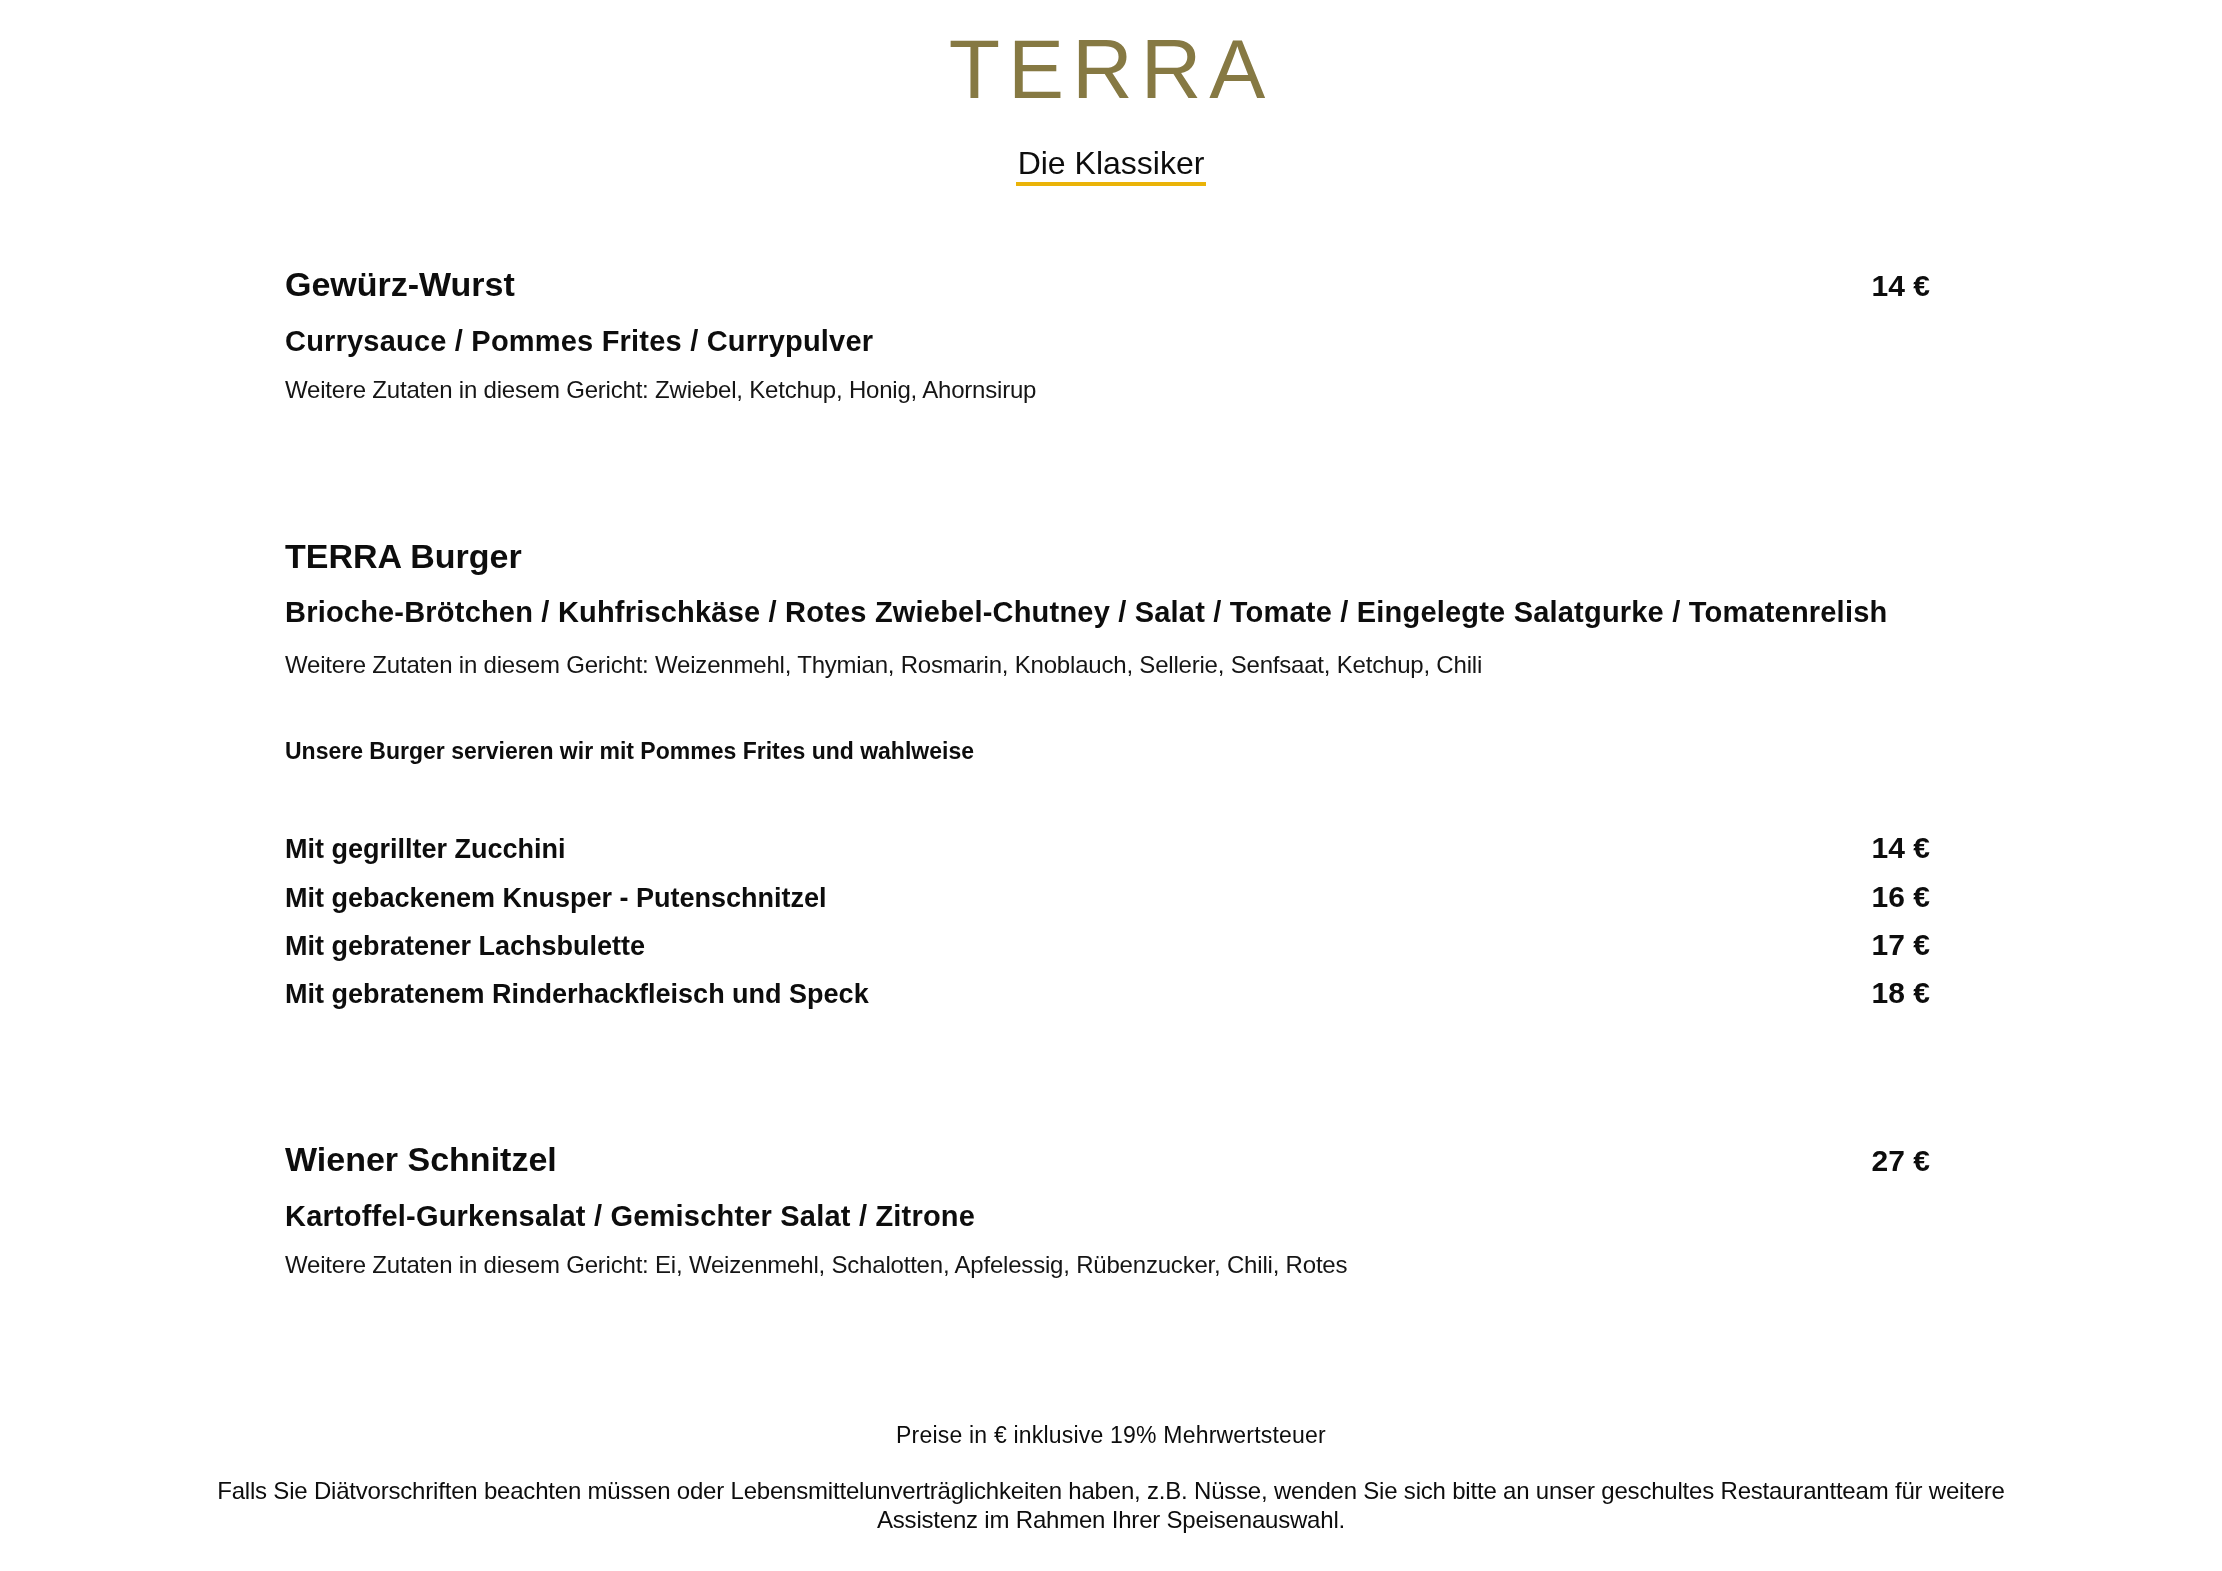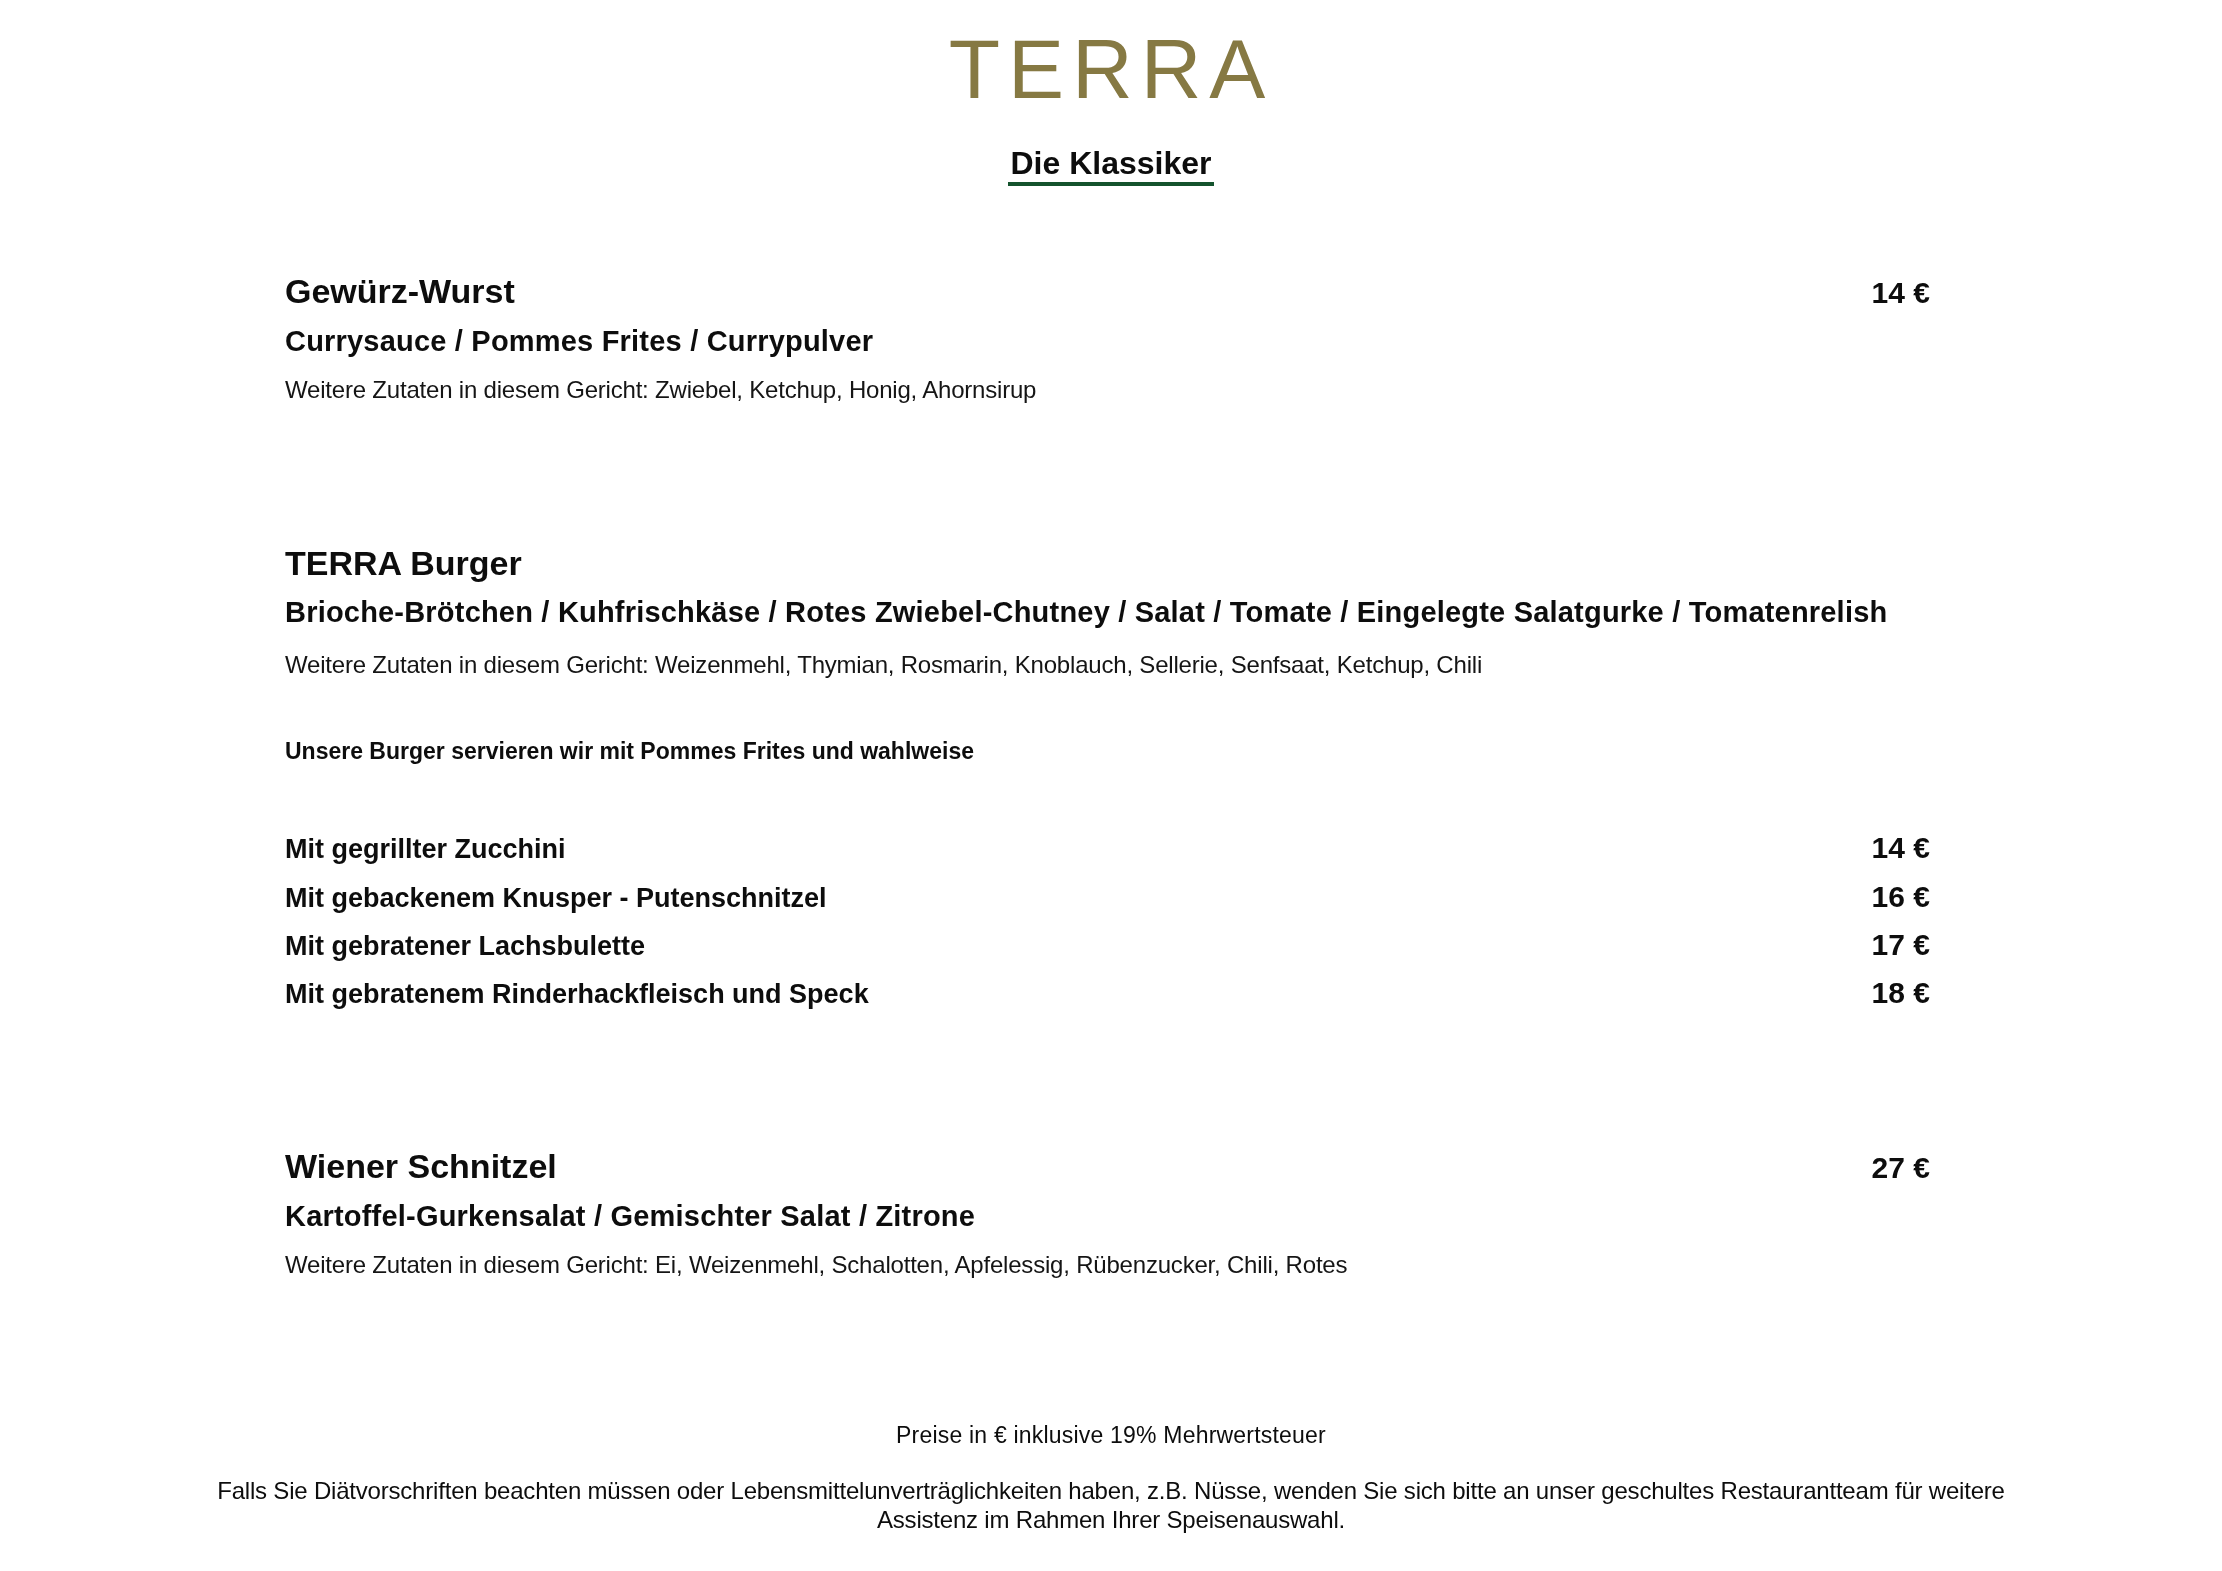--- a/index.html
+++ b/index.html
@@ -16,26 +16,26 @@
   .row{
     position:absolute;left:285px;right:292px;
     display:flex;justify-content:space-between;align-items:baseline;
     line-height:1;
   }
   .logo{
     font-size:84px;font-weight:400;letter-spacing:8px;
     color:#867943;
   }
   .section-title{
-    font-size:32px;font-weight:700;
+    font-size:32px;font-weight:400;
     display:inline-block;
-    border-bottom:4px solid #14532d;
+    border-bottom:4px solid #eab308;
     padding:0 2px 3px 2px;
   }
-  .dish-name{font-size:34px;font-weight:700;white-space:nowrap;margin-top:7px;}
+  .dish-name{font-size:34px;font-weight:700;white-space:nowrap;}
   .dish-price{font-size:30px;font-weight:700;white-space:nowrap;}
   .dish-desc{font-size:29px;font-weight:700;white-space:nowrap;letter-spacing:0.2px;}
   .dish-extra{font-size:24px;font-weight:400;white-space:nowrap;letter-spacing:-0.2px;color:#151515;}
   .serving-note{font-size:23px;font-weight:700;white-space:nowrap;}
   .option-label{font-size:27px;font-weight:700;white-space:nowrap;}
   .option-price{font-size:30px;font-weight:700;white-space:nowrap;}
   .tax-note{font-size:23px;font-weight:400;letter-spacing:0.2px;}
   .allergy-note{
     font-size:24px;font-weight:400;line-height:29px;letter-spacing:-0.2px;
     max-width:1890px;margin:0 auto;text-align:center;

